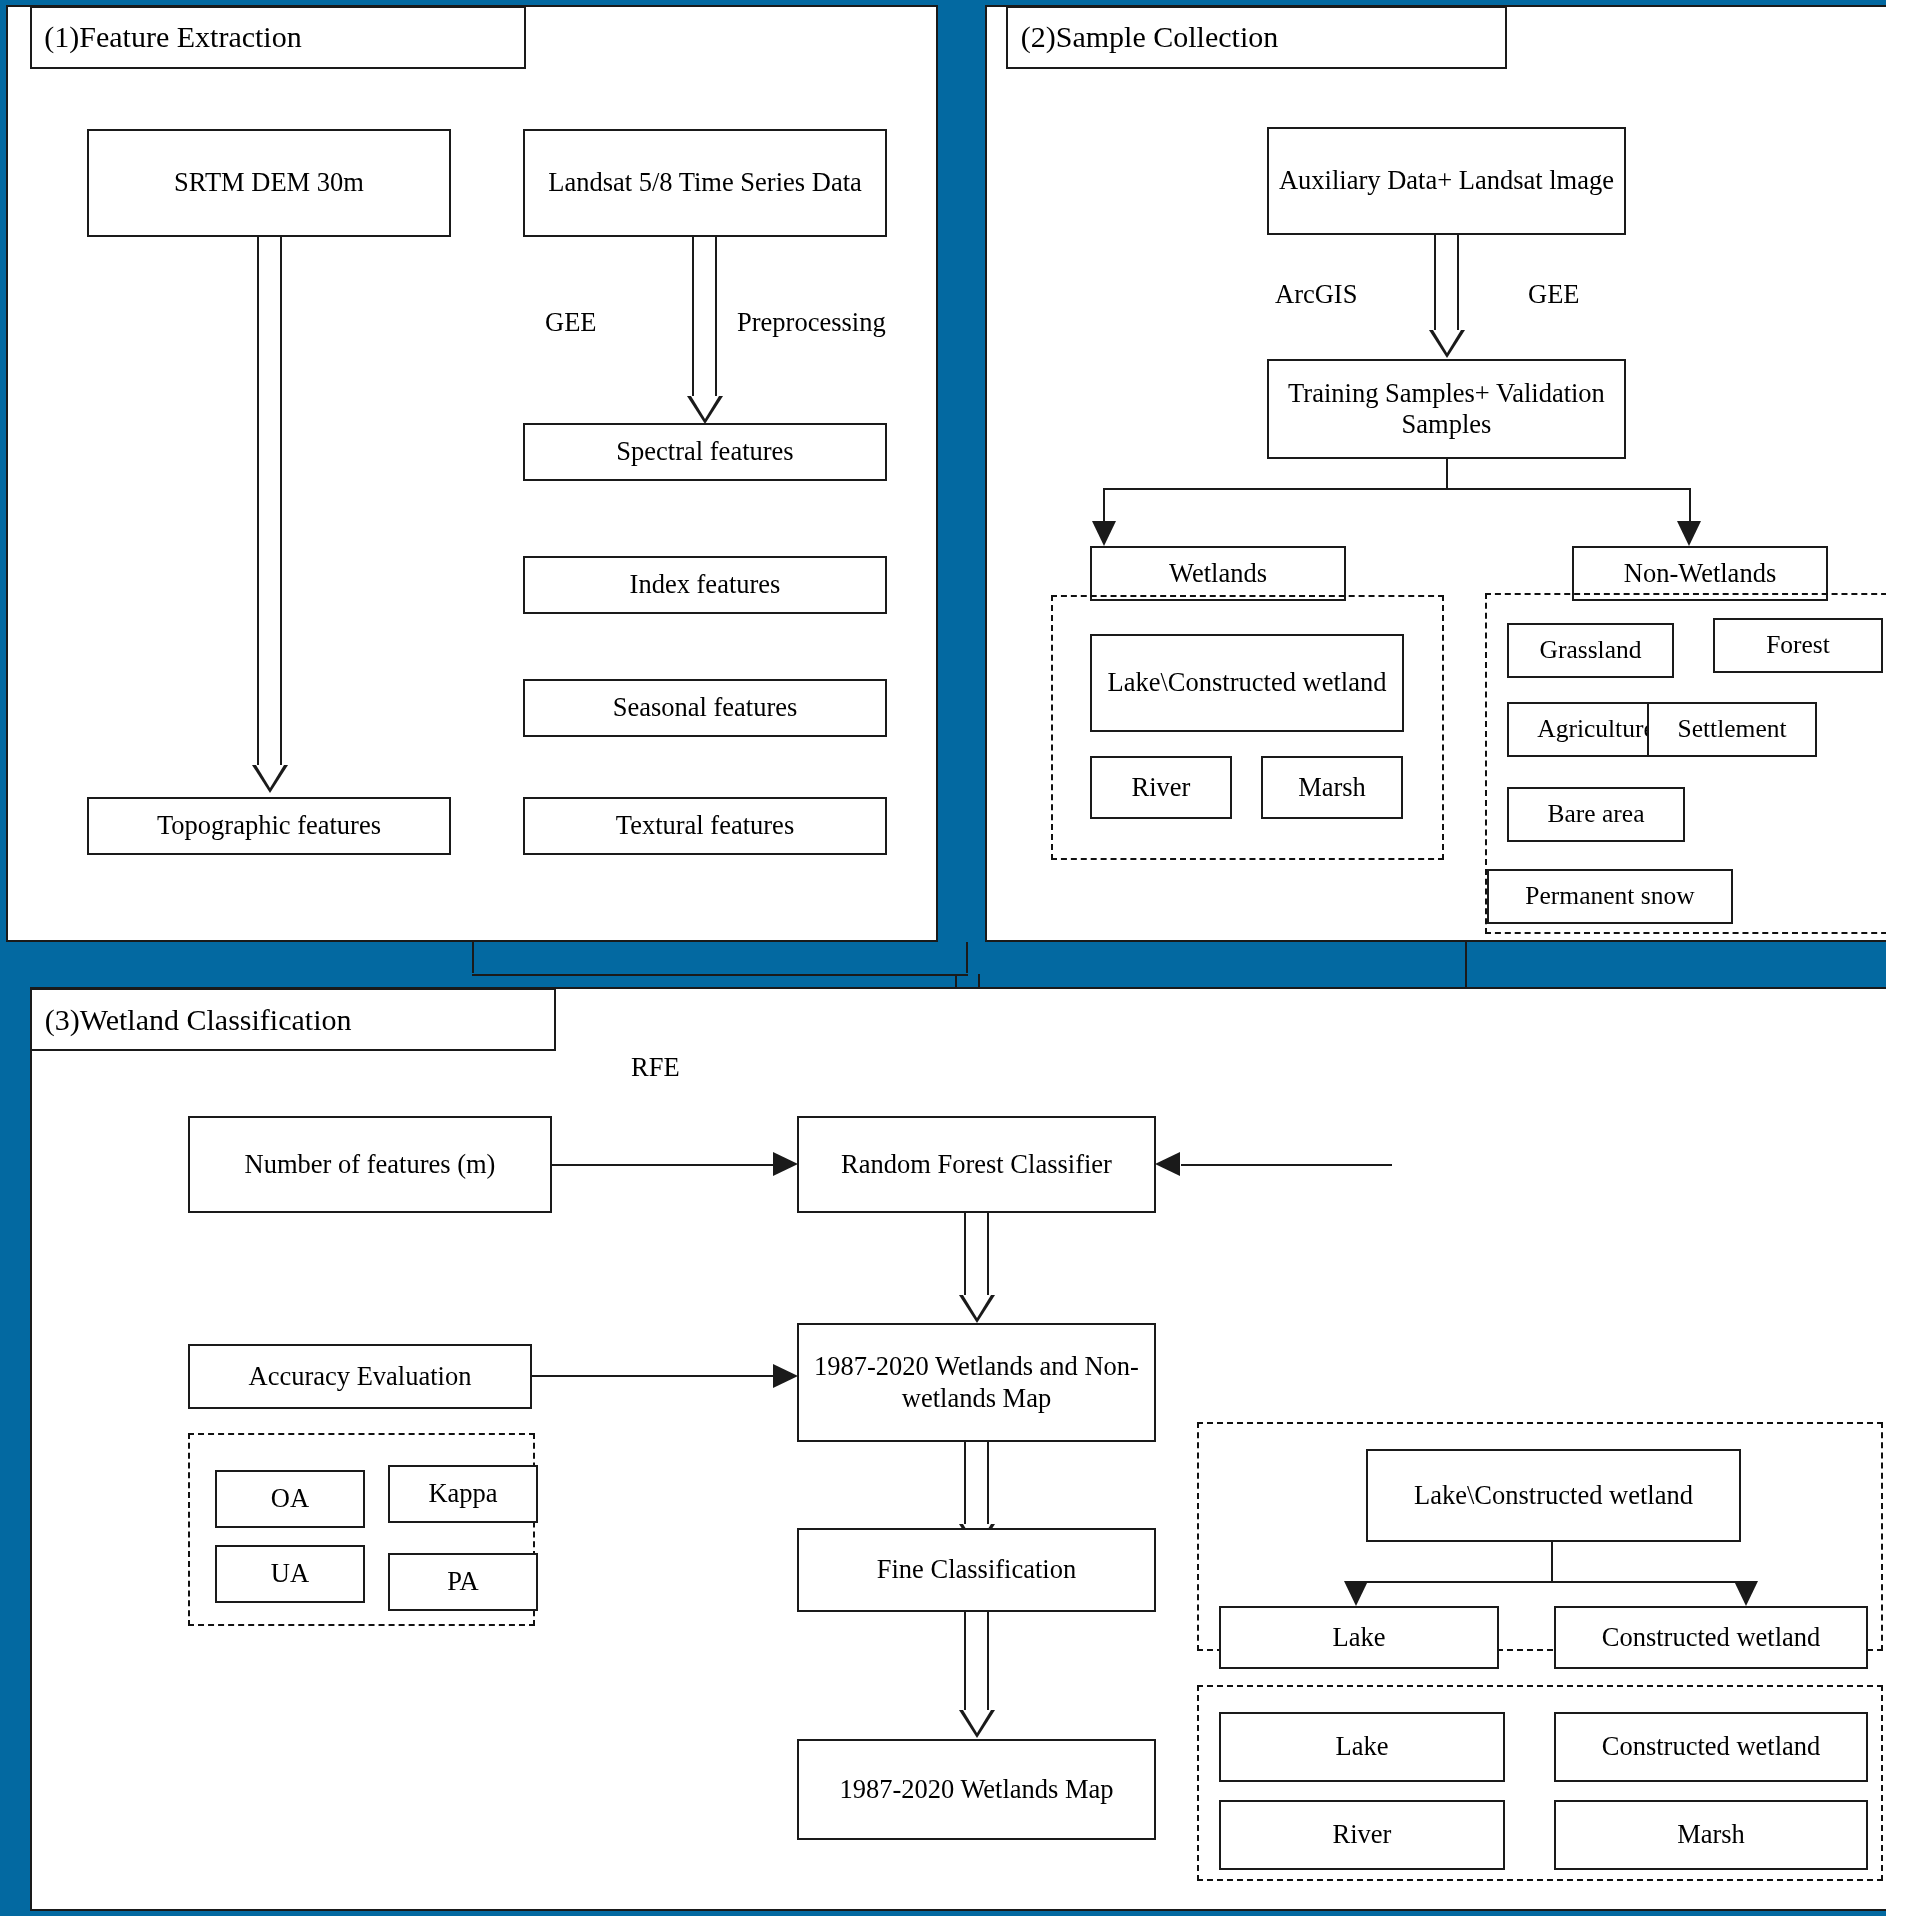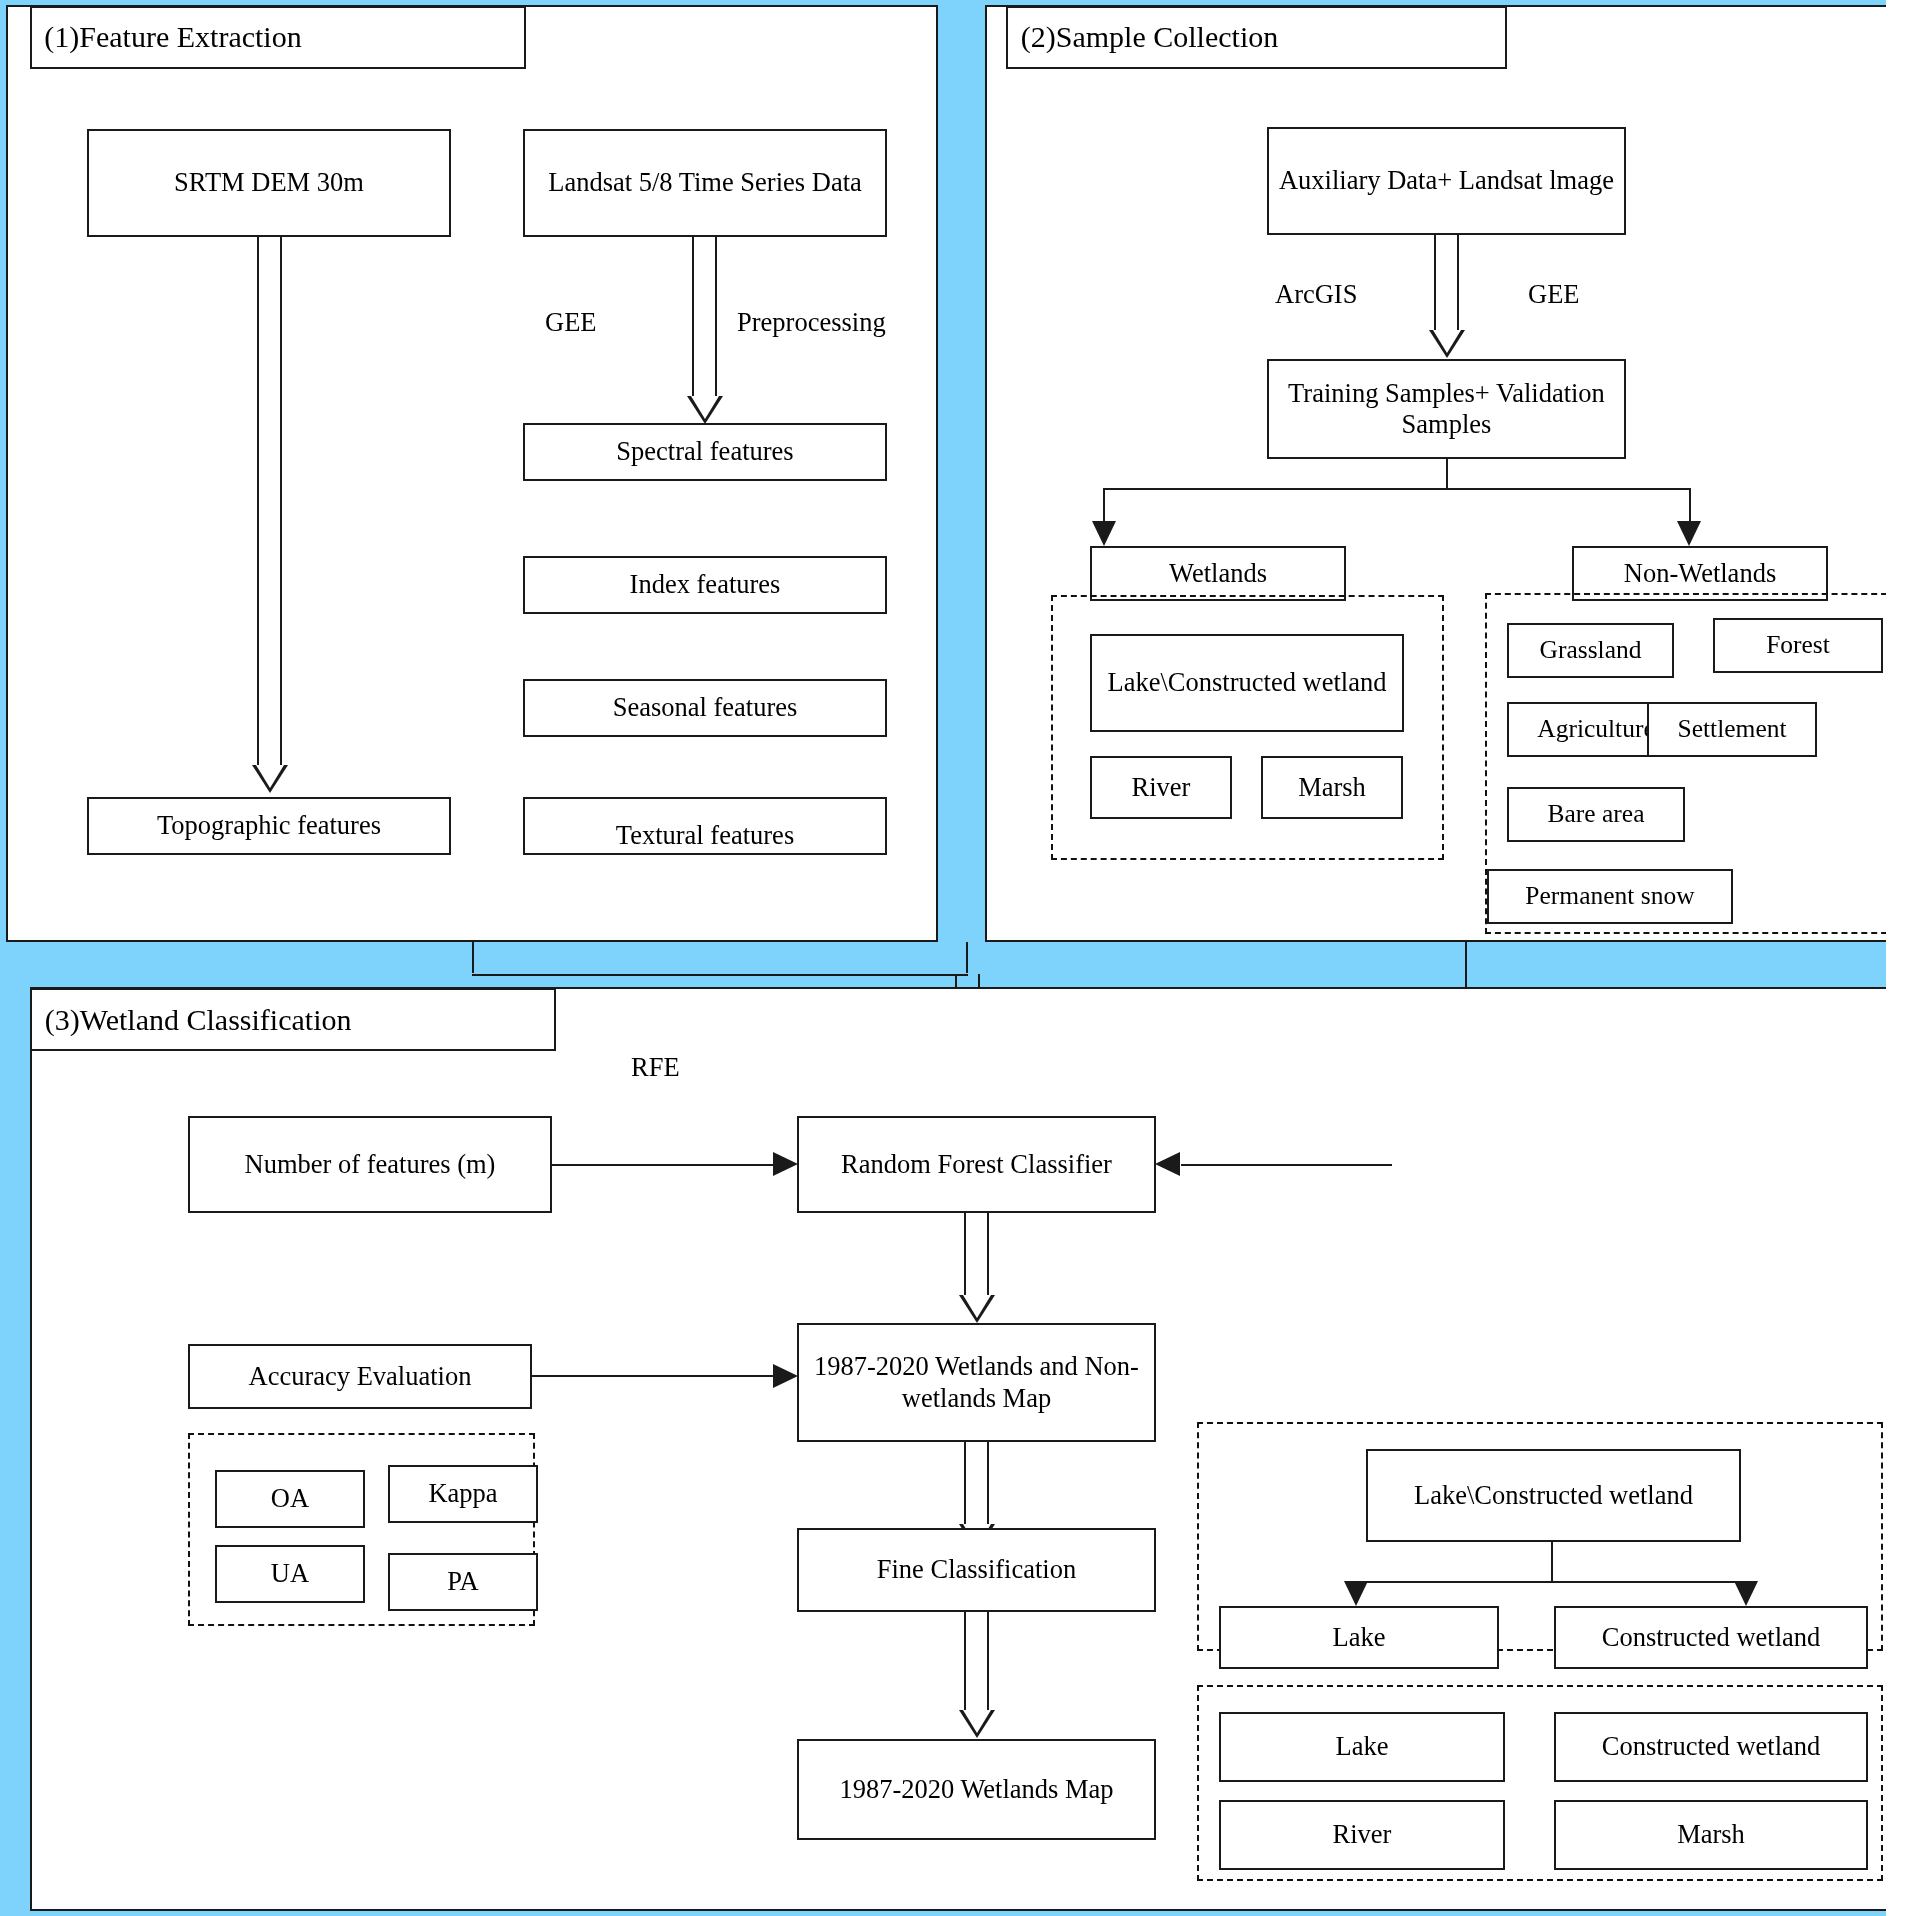--- a/index.html
+++ b/index.html
@@ -1,17 +1,17 @@
 <!DOCTYPE html>
 <html style="font-size:7.9px"><head>
 <meta charset="utf-8">
 <style>
   html,body{margin:0;padding:0;background:#ffffff;}
   body{font-family:"Liberation Serif","DejaVu Serif",serif;color:#000;}
-  #root{position:relative;width:1886px;height:1916px;background:#7dd3fc;overflow:hidden;}
+  #root{position:relative;width:1886px;height:1916px;background:#0369a1;overflow:hidden;}
 
   
   .abs{position:absolute;box-sizing:border-box;}
 
   
   .panel{border:2px solid #1a1a1a;background:#fff;}
   .panel-title{
     border:2px solid #1a1a1a;background:#fff;
     display:flex;align-items:center;justify-content:flex-start;
     padding-left:12.8px;
@@ -95,21 +95,21 @@
 
   <div class="abs node" style="left:523px;top:423px;width:364px;height:58px;">
     <span>Spectral features</span>
   </div>
   <div class="abs node" style="left:523px;top:556px;width:364px;height:58px;">
     <span>Index features</span>
   </div>
   <div class="abs node" style="left:523px;top:679px;width:364px;height:58px;">
     <span>Seasonal features</span>
   </div>
-  <div class="abs node" style="left:523px;top:797px;width:364px;height:58px;align-items:flex-end;">
+  <div class="abs node" style="left:523px;top:797px;width:364px;height:58px;">
     <span>Textural features</span>
   </div>
 
   <div class="abs node" style="left:87px;top:797px;width:364px;height:58px;">
     <span>Topographic features</span>
   </div>
 
   <div class="abs panel" style="left:985px;top:4.9px;width:934px;height:937px;"></div>
 
   <div class="abs panel-title" style="left:1006px;top:5.9px;width:501px;height:63px;">

